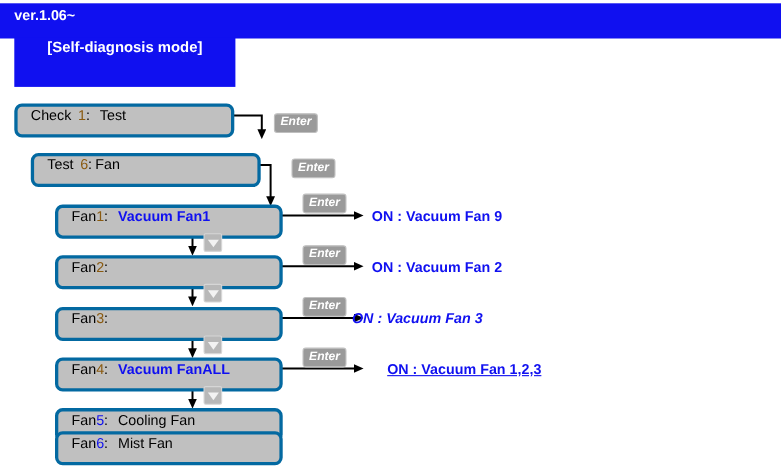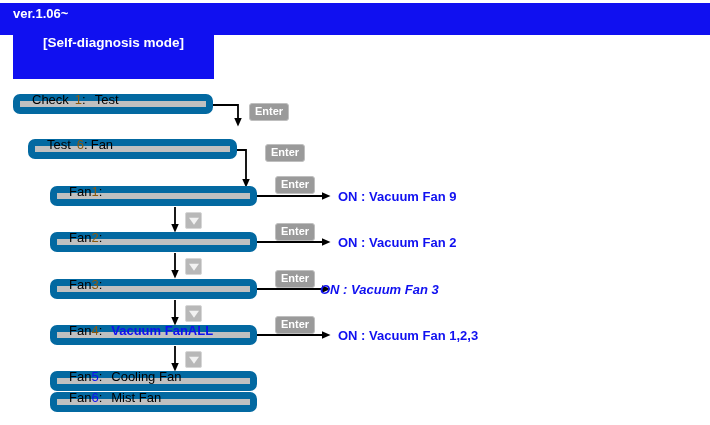--- a/index.html
+++ b/index.html
@@ -59,26 +59,26 @@
     font-size: 13.5px;
     font-weight: bold;
     line-height: 18px;
     white-space: nowrap;
   }
 
   
   .gbox {
     position: absolute;
     background: #C0C0C0;
-    border: 7px solid #0369a1;
+    border: 3px solid #0369a1;
     border-radius: 7px;
     box-sizing: border-box;
     display: flex;
-    align-items: flex-end;
-    height: 20px;
+    align-items: flex-start;
+    height: 31px;
     font-size: 13px;
     color: #000000;
     white-space: nowrap;
   }
   .gbox .lead {
     display: inline-block;
     padding-left: 12px;
   }
   .gbox .num-orange { color: #8A5A10; }
   .gbox .num-blue   { color: #1010F0; }
@@ -98,20 +98,21 @@
     background: #9A9A9A;
     border: 1px solid #BFBFBF;
     border-radius: 3px;
     box-sizing: border-box;
     color: #ffffff;
     font-size: 11px;
     font-weight: bold;
     padding: 1px 5px 2px 5px;
     line-height: 13px;
     white-space: nowrap;
+    font-style: italic;
   }
 
   
   .dchip {
     position: absolute;
     width: 17px;
     height: 17px;
     background: #B8B8B8;
     border: 1px solid #D6D6D6;
     border-radius: 2px;
@@ -196,20 +197,21 @@
   <span class="lead">Test</span>
   <span style="padding-left:6px;" class="num-orange">6</span>
   <span>:</span>
   <span class="val-black" style="padding-left:3px;">Fan</span>
 </div>
 
 <div class="gbox" style="left:50px; top:186px; width:207px;">
   <span class="lead">Fan</span>
   <span class="num-orange">1</span>
   <span>:</span>
+  <span class="val-blue">Vacuum Fan1</span>
 </div>
 
 <div class="gbox" style="left:50px; top:232px; width:207px;">
   <span class="lead">Fan</span>
   <span class="num-orange">2</span>
   <span>:</span>
 </div>
 
 <div class="gbox" style="left:50px; top:279px; width:207px;">
   <span class="lead">Fan</span>
@@ -251,13 +253,13 @@
 <div class="enter-chip" style="left:275px; top:316px;">Enter</div>
 
 <div class="dchip" style="left:185px; top:212px;"></div>
 <div class="dchip" style="left:185px; top:258px;"></div>
 <div class="dchip" style="left:185px; top:305px;"></div>
 <div class="dchip" style="left:185px; top:351px;"></div>
 
 <div class="on-label" style="left:338px; top:189px;">ON : Vacuum Fan 9</div>
 <div class="on-label" style="left:338px; top:235px;">ON : Vacuum Fan 2</div>
 <div class="on-label" style="left:320px; top:282px;font-style:italic;">ON : Vacuum Fan 3</div>
-<div class="on-label" style="left:338px; top:328px;">ON : Vacuum Fan 1,2,3</div>
+<div class="on-label" style="left:352px; top:328px;text-decoration:underline;">ON : Vacuum Fan 1,2,3</div>
 
 </body></html>

